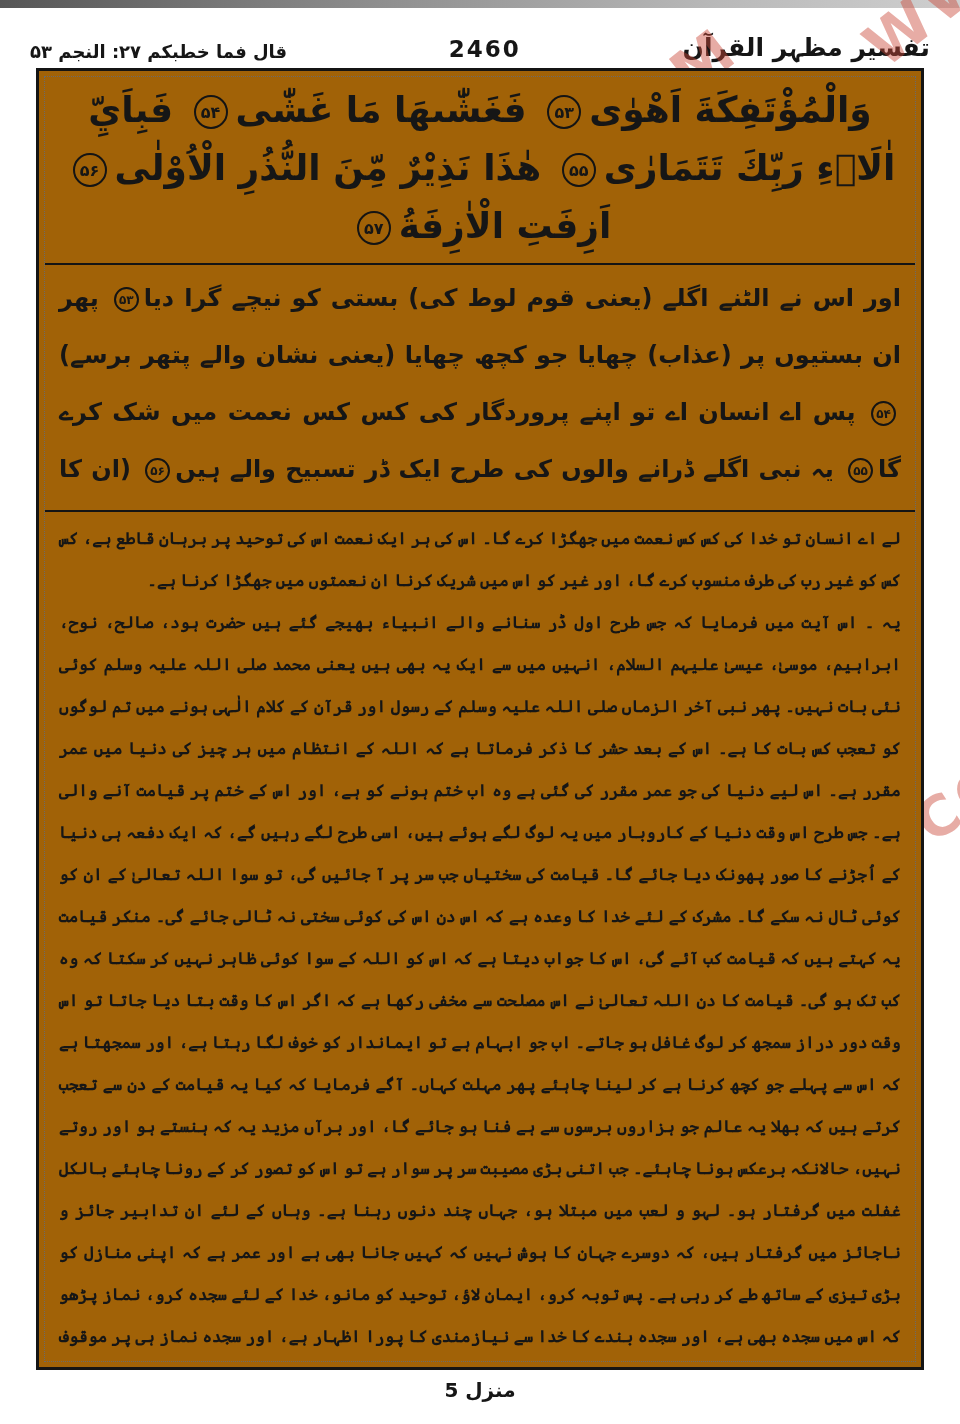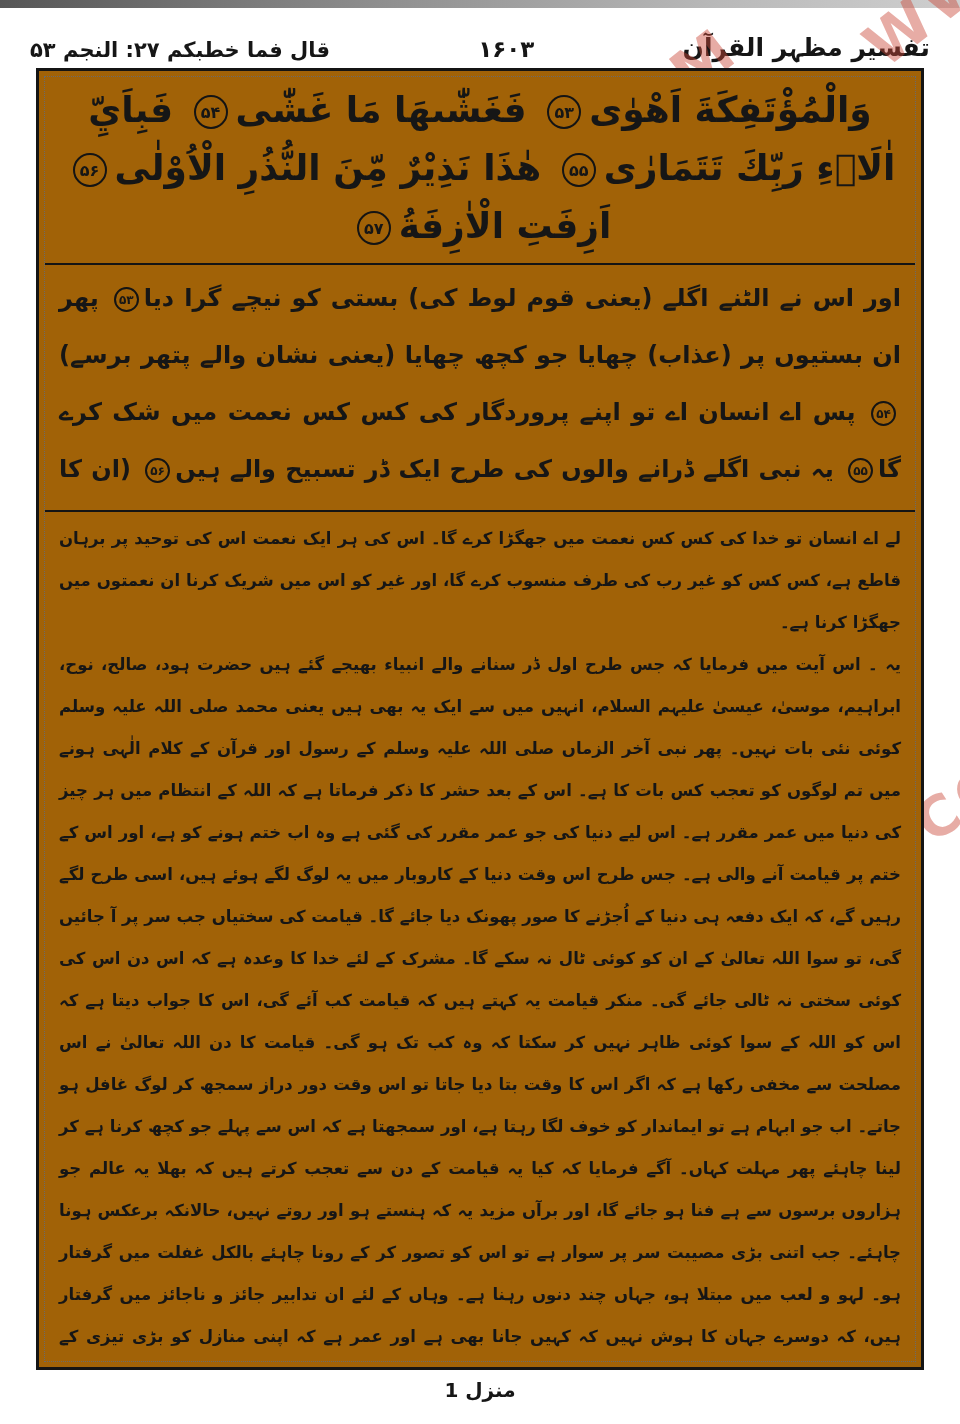--- a/index.html
+++ b/index.html
@@ -9,21 +9,21 @@
   }
   
   .scan-strip{position:absolute;top:0;left:0;right:0;height:8px;
     background:linear-gradient(90deg,#565656,#8f8f8f 40%,#b9b9b9 75%,#cfcfcf);}
   
   .header{position:absolute;top:20px;left:30px;right:30px;height:42px;
     display:flex;flex-direction:row;justify-content:space-between;align-items:flex-end;
     direction:rtl;font-weight:bold;}
   .header .book-title{font-size:25px;}
   .header .page-no{font-size:23px;letter-spacing:2px;}
-  .header .ref{font-size:21px;}
+  .header .ref{font-size:18px;}
   
   .content-box{position:absolute;top:68px;left:36px;width:888px;height:1302px;
     border:3px solid #141414;box-sizing:border-box;background:#a16207;}
   .inner-box{position:absolute;top:5px;bottom:5px;left:5px;right:5px;
     border:1px dotted #6a6a6a;display:flex;flex-direction:column;overflow:hidden;}
   .sec-divider{height:0;border-top:2px solid #141414;flex:none;}
   
   .verses{flex:none;height:182px;overflow:hidden;direction:rtl;text-align:center;
     font-weight:bold;font-size:36px;line-height:58px;padding:4px 12px 0;}
   .verse-num{display:inline-block;min-width:34px;height:34px;line-height:32px;
@@ -31,21 +31,21 @@
     vertical-align:middle;margin:0 8px;box-sizing:border-box;}
   
   .translation{flex:none;height:240px;overflow:hidden;direction:rtl;
     text-align:justify;font-weight:bold;font-size:24px;line-height:57px;padding:5px 14px 0;}
   .trans-num{display:inline-block;min-width:25px;height:25px;line-height:22px;
     border:2px solid #141414;border-radius:50%;font-size:12px;text-align:center;
     vertical-align:middle;margin:0 5px;box-sizing:border-box;}
   
   .commentary{flex:1;overflow:hidden;direction:rtl;text-align:justify;
     font-weight:bold;font-size:16.5px;line-height:42px;padding:6px 14px 0;}
-  .commentary p{margin:0;}
+  .commentary p{margin:0;font-family:Liberation Serif, serif;}
   
   .wm{position:absolute;white-space:nowrap;font-weight:bold;
     font-size:60px;letter-spacing:5px;color:rgba(201,72,56,0.45);
     transform-origin:left center;pointer-events:none;direction:ltr;
     font-family:"DejaVu Sans",sans-serif;}
   .wm1{left:58px;top:530px;transform:rotate(-38deg);}
   .wm2{left:392px;top:1140px;font-size:55px;transform:rotate(-33deg);}
   .wm3{left:872px;top:18px;transform:rotate(-38deg);}
   
   .footer{position:absolute;top:1378px;left:0;right:0;text-align:center;
@@ -53,21 +53,21 @@
 </style>
 </head>
 <body>
 
 <div id="page">
 
   <div class="scan-strip"></div>
 
   <div class="header">
     <span class="book-title">تفسیر مظہر القرآن</span>
-    <span class="page-no">۱۶۰۳</span>
+    <span class="page-no">2460</span>
     <span class="ref">قال فما خطبکم ۲۷: النجم ۵۳</span>
   </div>
 
   <div class="wm wm1" style="color: rgba(201, 72, 56, 0.45);">WWW.ALMAZHAR.COM</div>
   <div class="wm wm2" style="color: rgba(201, 72, 56, 0.45);">WWW.ALMAZHAR.COM</div>
   <div class="wm wm3" style="color: rgba(201, 72, 56, 0.45);">WWW.ALMAZHAR.COM</div>
 
   <div class="content-box">
     <div class="inner-box">
 
@@ -92,15 +92,15 @@
       <div class="sec-divider"></div>
 
       <div class="commentary">
         <p>لے اے انسان تو خدا کی کس کس نعمت میں جھگڑا کرے گا۔ اس کی ہر ایک نعمت اس کی توحید پر برہان قاطع ہے، کس کس کو غیر رب کی طرف منسوب کرے گا، اور غیر کو اس میں شریک کرنا ان نعمتوں میں جھگڑا کرنا ہے۔</p>
         <p>یہ ۔ اس آیت میں فرمایا کہ جس طرح اول ڈر سنانے والے انبیاء بھیجے گئے ہیں حضرت ہود، صالح، نوح، ابراہیم، موسیٰ، عیسیٰ علیہم السلام، انہیں میں سے ایک یہ بھی ہیں یعنی محمد صلی اللہ علیہ وسلم کوئی نئی بات نہیں۔ پھر نبی آخر الزماں صلی اللہ علیہ وسلم کے رسول اور قرآن کے کلام الٰہی ہونے میں تم لوگوں کو تعجب کس بات کا ہے۔ اس کے بعد حشر کا ذکر فرماتا ہے کہ اللہ کے انتظام میں ہر چیز کی دنیا میں عمر مقرر ہے۔ اس لیے دنیا کی جو عمر مقرر کی گئی ہے وہ اب ختم ہونے کو ہے، اور اس کے ختم پر قیامت آنے والی ہے۔ جس طرح اس وقت دنیا کے کاروبار میں یہ لوگ لگے ہوئے ہیں، اسی طرح لگے رہیں گے، کہ ایک دفعہ ہی دنیا کے اُجڑنے کا صور پھونک دیا جائے گا۔ قیامت کی سختیاں جب سر پر آ جائیں گی، تو سوا اللہ تعالیٰ کے ان کو کوئی ٹال نہ سکے گا۔ مشرک کے لئے خدا کا وعدہ ہے کہ اس دن اس کی کوئی سختی نہ ٹالی جائے گی۔ منکر قیامت یہ کہتے ہیں کہ قیامت کب آئے گی، اس کا جواب دیتا ہے کہ اس کو اللہ کے سوا کوئی ظاہر نہیں کر سکتا کہ وہ کب تک ہو گی۔ قیامت کا دن اللہ تعالیٰ نے اس مصلحت سے مخفی رکھا ہے کہ اگر اس کا وقت بتا دیا جاتا تو اس وقت دور دراز سمجھ کر لوگ غافل ہو جاتے۔ اب جو ابہام ہے تو ایماندار کو خوف لگا رہتا ہے، اور سمجھتا ہے کہ اس سے پہلے جو کچھ کرنا ہے کر لینا چاہئے پھر مہلت کہاں۔ آگے فرمایا کہ کیا یہ قیامت کے دن سے تعجب کرتے ہیں کہ بھلا یہ عالم جو ہزاروں برسوں سے ہے فنا ہو جائے گا، اور برآں مزید یہ کہ ہنستے ہو اور روتے نہیں، حالانکہ برعکس ہونا چاہئے۔ جب اتنی بڑی مصیبت سر پر سوار ہے تو اس کو تصور کر کے رونا چاہئے بالکل غفلت میں گرفتار ہو۔ لہو و لعب میں مبتلا ہو، جہاں چند دنوں رہنا ہے۔ وہاں کے لئے ان تدابیر جائز و ناجائز میں گرفتار ہیں، کہ دوسرے جہان کا ہوش نہیں کہ کہیں جانا بھی ہے اور عمر ہے کہ اپنی منازل کو بڑی تیزی کے ساتھ طے کر رہی ہے۔ پس توبہ کرو، ایمان لاؤ، توحید کو مانو، خدا کے لئے سجدہ کرو، نماز پڑھو کہ اس میں سجدہ بھی ہے، اور سجدہ بندے کا خدا سے نیازمندی کا پورا اظہار ہے، اور سجدہ نماز ہی پر موقوف نہیں بلکہ ہر طرح سے عبادت کرو۔ تسبیح و تہلیل و استغفار و ذکر و مراقبہ خیرات و صدقات سب کو شامل ہے۔</p>
       </div>
 
     </div>
   </div>
 
-  <div class="footer">منزل 1</div>
+  <div class="footer">منزل 5</div>
 
 </div>
 
 </body></html>

